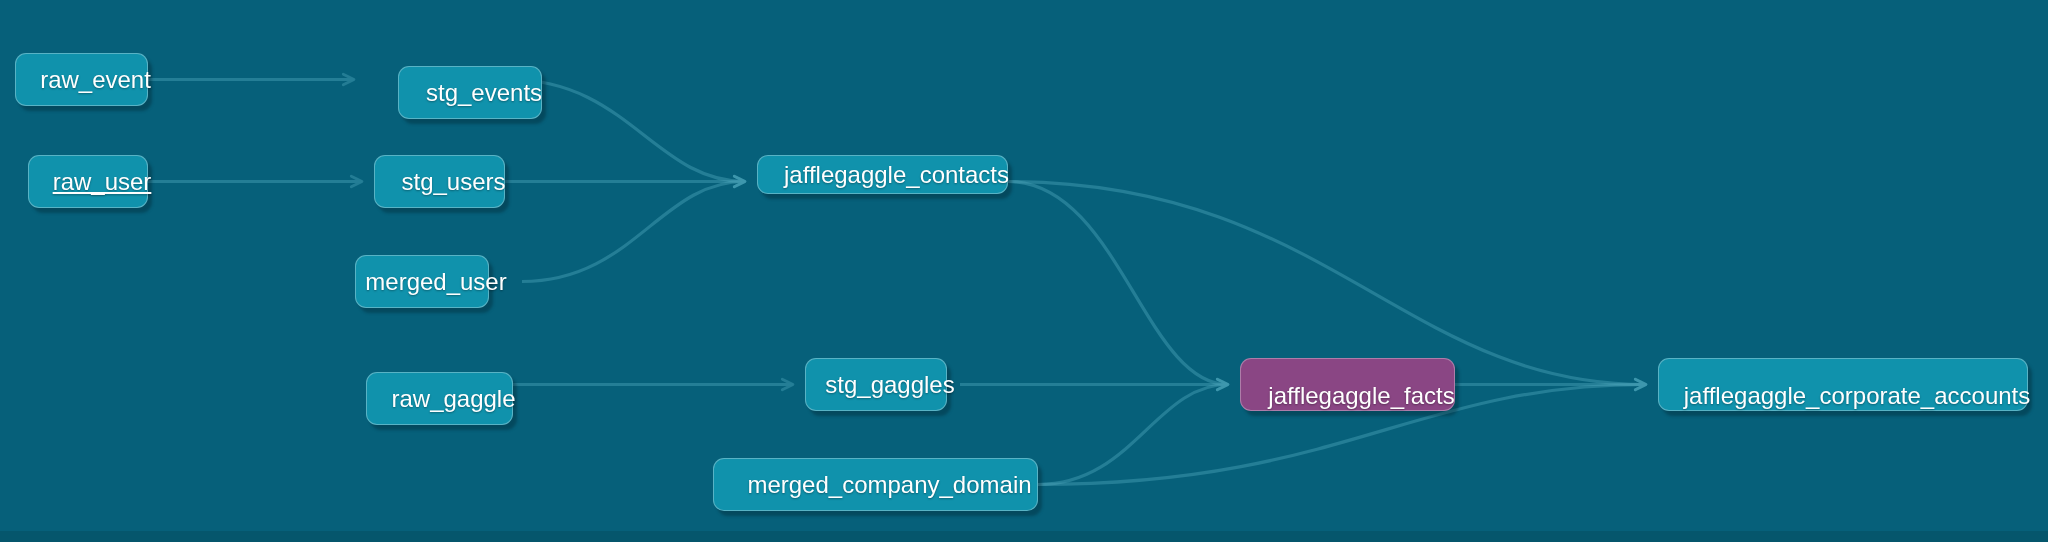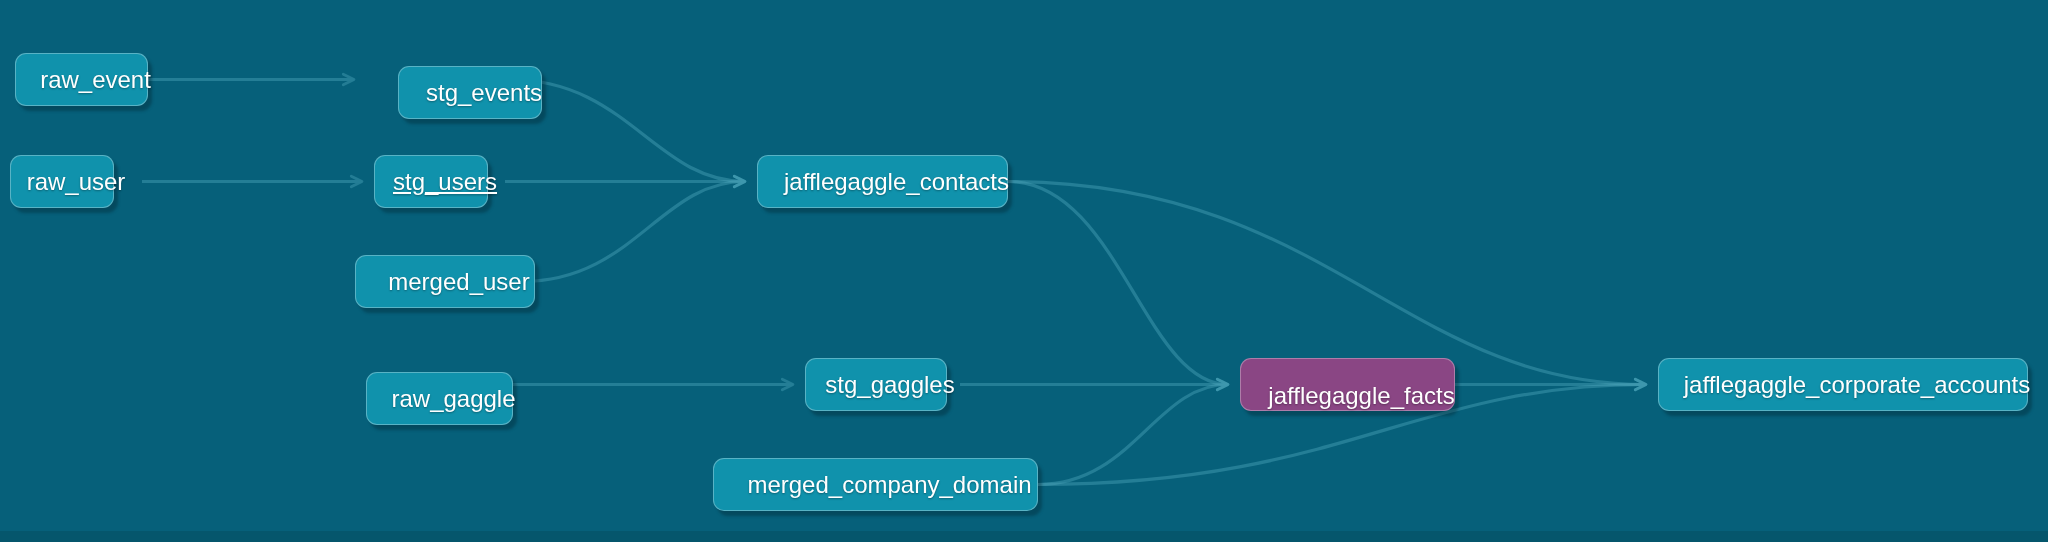--- a/index.html
+++ b/index.html
@@ -78,42 +78,42 @@
       </g>
   </svg>
 
   <div>
       <div class="node" style="left: 15px; top: 53px; width: 133px; height: 53px;">
         <span>raw_event</span>
       </div>
       <div class="node" style="left: 366px; top: 66px; width: 144px; height: 53px; margin-left: 32px;">
         <span>stg_events</span>
       </div>
-      <div class="node" style="left: 10px; top: 155px; width: 104px; height: 53px;">
+      <div class="node" style="left: 28px; top: 155px; width: 120px; height: 53px; text-decoration: underline;">
         <span>raw_user</span>
       </div>
-      <div class="node" style="left: 374px; top: 155px; width: 114px; height: 53px; text-decoration: underline;">
+      <div class="node" style="left: 374px; top: 155px; width: 131px; height: 53px;">
         <span>stg_users</span>
       </div>
-      <div class="node" style="left: 757px; top: 155px; width: 251px; height: 53px; text-align: right;">
+      <div class="node" style="left: 757px; top: 155px; width: 251px; height: 39px; text-align: right;">
         <span>jafflegaggle_contacts</span>
       </div>
-      <div class="node" style="left: 355px; top: 255px; width: 180px; height: 53px;">
+      <div class="node" style="left: 355px; top: 255px; width: 134px; height: 53px;">
         <span>merged_user</span>
       </div>
       <div class="node" style="left: 366px; top: 358px; width: 147px; height: 53px; margin-top: 14px;">
         <span>raw_gaggle</span>
       </div>
       <div class="node" style="left: 805px; top: 358px; width: 142px; height: 53px;">
         <span>stg_gaggles</span>
       </div>
       <div class="node selected" style="left: 1240px; top: 358px; width: 215px; height: 53px;">
         <span>jafflegaggle_facts</span>
       </div>
-      <div class="node" style="left: 1658px; top: 358px; width: 370px; height: 53px;">
+      <div class="node" style="left: 1658px; top: 358px; width: 370px; height: 53px; align-items: flex-end;">
         <span>jafflegaggle_corporate_accounts</span>
       </div>
       <div class="node" style="left: 713px; top: 458px; width: 325px; height: 53px; align-items: center;">
         <span>merged_company_domain</span>
       </div>
     </div>
 
   <div class="bottom-strip"></div>
 </div>
 

